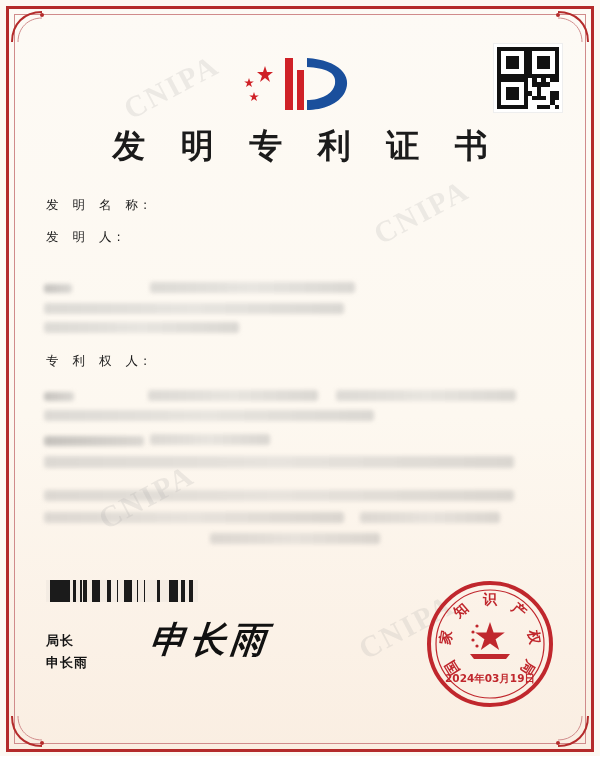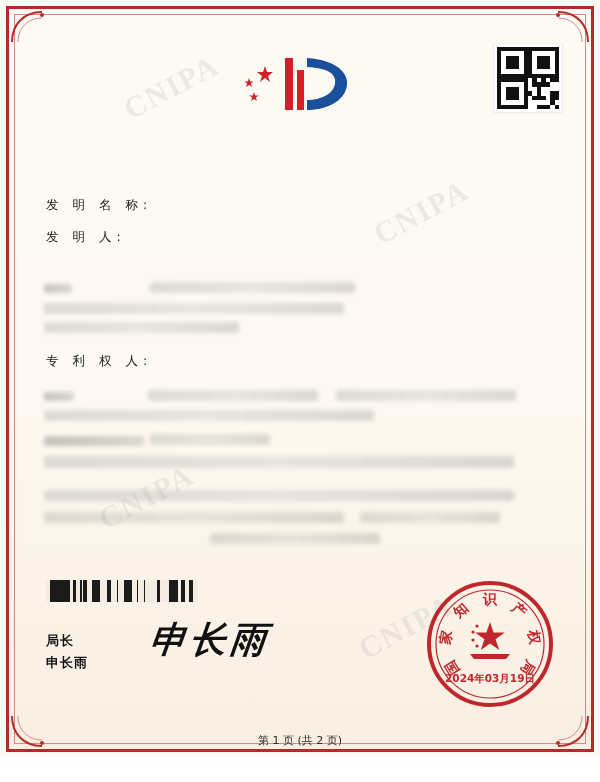--- a/index.html
+++ b/index.html
@@ -500,20 +500,21 @@
       <g fill="#cf2127">
         <rect x="50" y="6" width="8" height="52"></rect>
         <rect x="62" y="18" width="7" height="40"></rect>
       </g>
 
       <path d="M72 6 C104 8 118 24 110 40 C104 52 88 58 72 58 L72 48 C86 48 98 42 100 32 C102 20 90 16 72 15 Z" fill="#1a4f9c"></path>
       <path d="M72 6 L82 6 L58 58 L48 58 Z" fill="#1a4f9c" opacity="0.0"></path>
     </svg>
   </div>
 
+  <div class="doc-title">发 明 专 利 证 书</div>
 
   <div class="fields">
     <div class="field-row">
       <div class="field-label">发 明 名 称:</div>
     </div>
     <div class="field-row">
       <div class="field-label">发 明 人:</div>
     </div>
   </div>
 
@@ -628,16 +629,15 @@
         <span style="transform: translate(-50%, -50%) translate(-43.4976px, -6.63017px) rotate(-81.3333deg); transform-origin: 50% 50%; left: 50%; top: 50%; margin-left: 0px; position: absolute;">家</span>
         <span style="transform: translate(-50%, -50%) translate(-28.6729px, -33.3746px) rotate(-40.6667deg); transform-origin: 50% 50%; left: 50%; top: 50%; margin-left: 0px; position: absolute;">知</span>
         <span style="transform: translate(-50%, -50%) translate(0px, -44px) rotate(0deg); transform-origin: 50% 50%; left: 50%; top: 50%; margin-left: 0px; position: absolute;">识</span>
         <span style="transform: translate(-50%, -50%) translate(28.6729px, -33.3746px) rotate(40.6667deg); transform-origin: 50% 50%; left: 50%; top: 50%; margin-left: 0px; position: absolute;">产</span>
         <span style="transform: translate(-50%, -50%) translate(43.4976px, -6.63017px) rotate(81.3333deg); transform-origin: 50% 50%; left: 50%; top: 50%; margin-left: 0px; position: absolute;">权</span>
         <span style="transform: translate(-50%, -50%) translate(37.3141px, 23.3164px) rotate(122deg); transform-origin: 50% 50%; left: 50%; top: 50%; margin-left: 0px; position: absolute;">局</span>
       </div>
     <div class="seal-date">2024年03月19日</div>
   </div>
 
-  <div class="page-footer">第 1 页 (共 2 页)</div>
   <div class="bottom-bar"></div>
 
 </div>
 
 </body></html>

